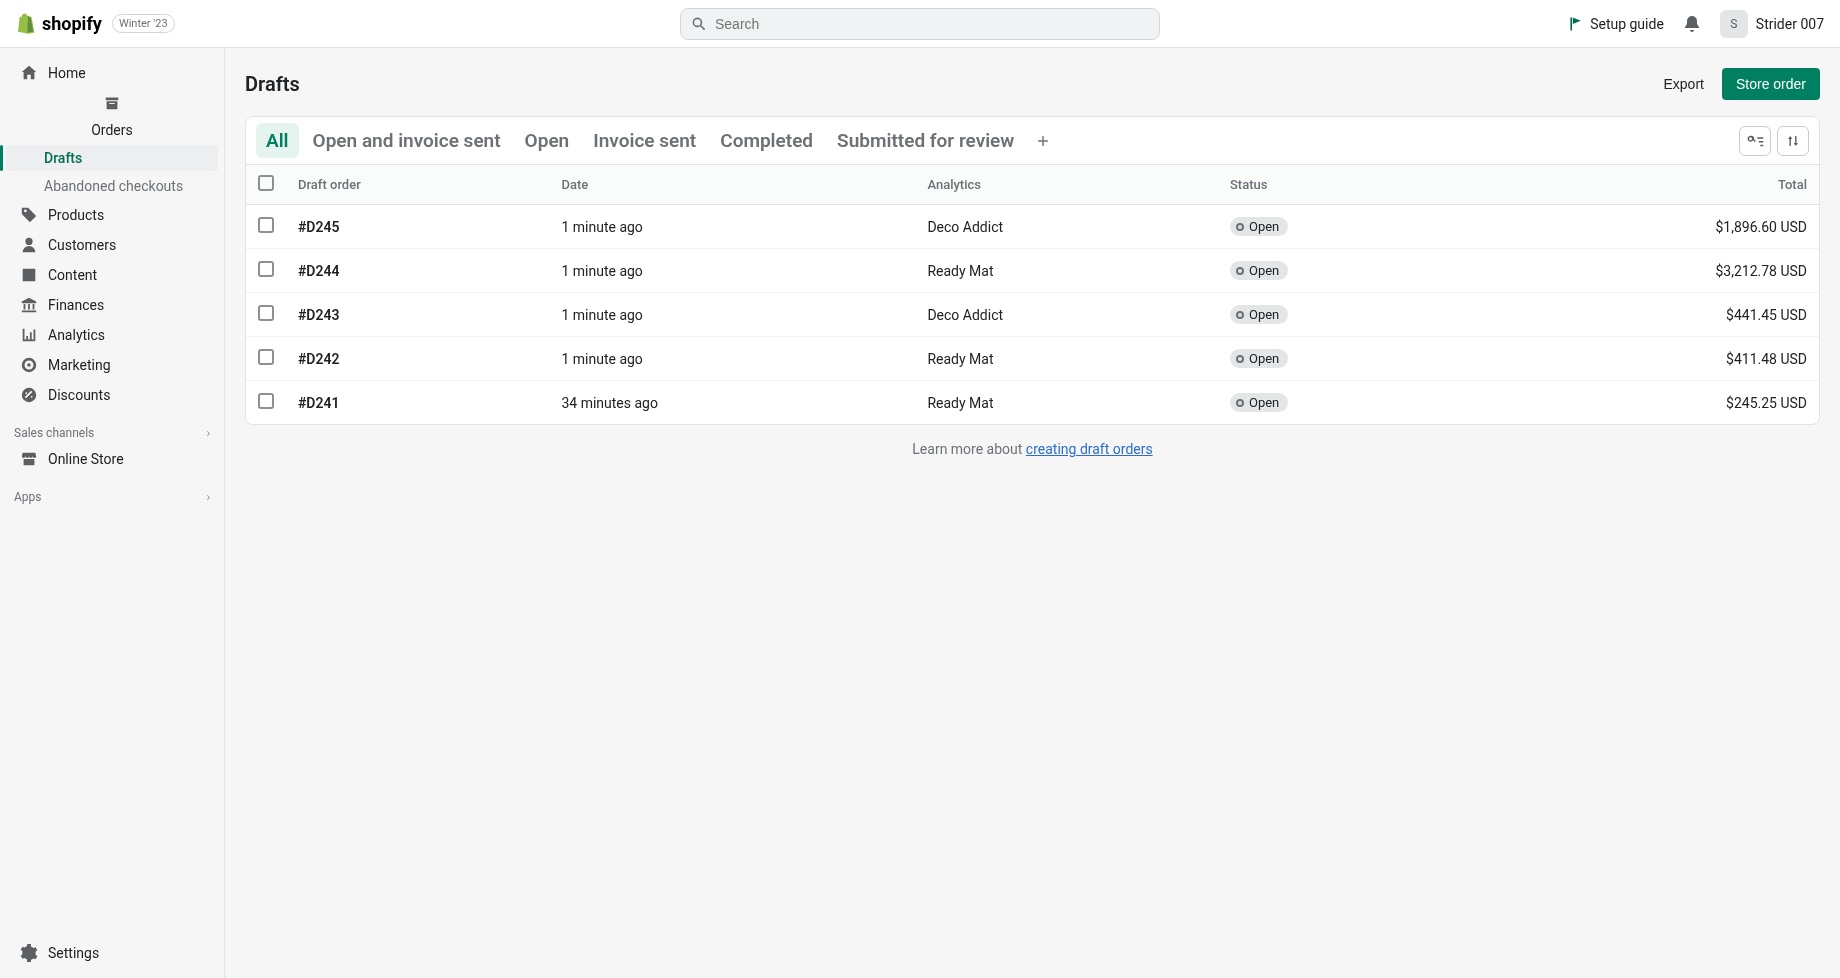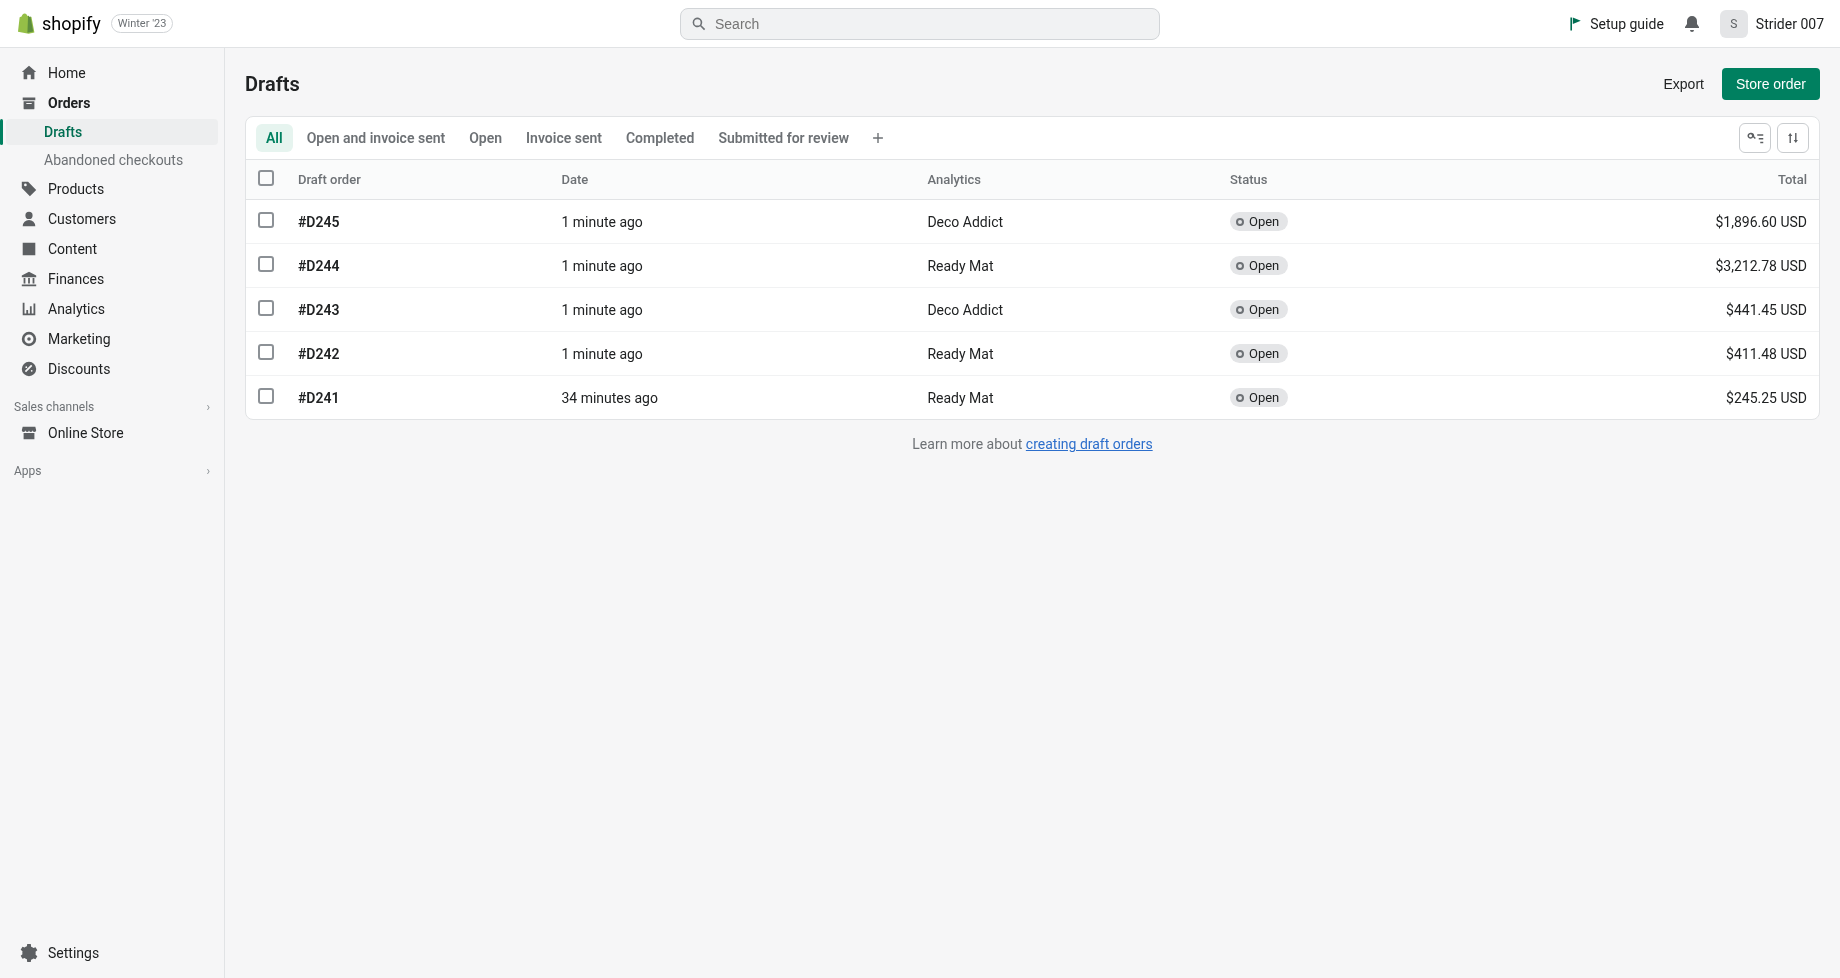--- a/index.html
+++ b/index.html
@@ -1,53 +1,53 @@
 <!DOCTYPE html>
 <html><head>
 <meta charset="utf-8">
 <style>
 * { box-sizing: border-box; margin: 0; padding: 0; }
 body { font-family: -apple-system, BlinkMacSystemFont, "Segoe UI", Roboto, sans-serif; font-size: 14px; color: #202223; background: #f6f6f7; }
 .topbar { height: 48px; background: #fff; border-bottom: 1px solid #e1e3e5; display: flex; align-items: center; padding: 0 16px; position: relative; }
 .logo-wrap { display: flex; align-items: center; gap: 6px; }
 .logo-icon { width: 20px; height: 22px; }
-.logo-text { font-weight: 400; font-size: 18px; color: #000; }
+.logo-text { font-weight: 700; font-size: 18px; color: #000; }
 .badge-winter { font-size: 11px; color: #6d7175; border: 1px solid #d2d5d8; border-radius: 10px; padding: 2px 6px; margin-left: 4px; }
 .search-wrap { position: absolute; left: 50%; transform: translateX(-50%); width: 480px; }
 .search-box { width: 100%; height: 32px; background: #f1f2f3; border: 1px solid #d2d5d8; border-radius: 8px; display: flex; align-items: center; padding: 0 10px; color: #6d7175; gap: 8px; }
 .search-box input { border: none; background: transparent; outline: none; flex: 1; font-size: 14px; color: #202223; }
 .topbar-right { margin-left: auto; display: flex; align-items: center; gap: 18px; }
 .setup-guide { display: flex; align-items: center; gap: 6px; color: #202223; cursor: pointer; }
 .flag-icon { color: #006e52; }
 .bell-icon { cursor: pointer; color: #5c5f62; }
 .user-wrap { display: flex; align-items: center; gap: 8px; cursor: pointer; }
 .avatar { width: 28px; height: 28px; border-radius: 6px; background: #e4e5e7; display: flex; align-items: center; justify-content: center; font-size: 12px; color: #5c5f62; }
 
 .layout { display: flex; height: calc(100vh - 48px); }
 .sidebar { width: 225px; background: #f6f6f7; border-right: 1px solid #e1e3e5; display: flex; flex-direction: column; padding-top: 10px; }
 .nav-item { display: flex; align-items: center; gap: 10px; padding: 5px 14px; color: #202223; cursor: pointer; font-size: 14px; border-radius: 4px; margin: 1px 6px; }
 .nav-item.sub { padding-left: 38px; color: #6d7175; }
-.nav-item.active-parent { font-weight: 700; }
+.nav-item.active-parent { font-weight: 400; flex-direction: column; }
 .nav-item.active { background: #edeeef; color: #006e52; font-weight: 500; position: relative; }
 .nav-item.active::before { content: ""; position: absolute; left: -6px; top: 0; bottom: 0; width: 3px; background: #008060; border-radius: 2px; }
 .nav-icon { width: 18px; height: 18px; display: inline-flex; align-items: center; justify-content: center; color: #5c5f62; flex-shrink: 0; }
 .nav-section { font-size: 12px; color: #6d7175; padding: 8px 14px 4px; display: flex; align-items: center; justify-content: space-between; margin-top: 8px; }
 .chev { color: #8c9196; }
 .sidebar-bottom { margin-top: auto; padding-bottom: 10px; }
 
 .main { flex: 1; overflow: auto; padding: 20px; }
 .page-header { display: flex; align-items: center; justify-content: space-between; margin-bottom: 16px; }
 .page-title { font-size: 20px; font-weight: 600; }
 .page-actions { display: flex; align-items: center; gap: 14px; }
 .btn-plain { background: transparent; border: none; font-size: 14px; color: #202223; cursor: pointer; padding: 6px 4px; }
 .btn-primary { background: #008060; color: #fff; border: none; border-radius: 4px; padding: 8px 14px; font-size: 14px; cursor: pointer; }
 
 .card { background: #fff; border: 1px solid #e1e3e5; border-radius: 8px; overflow: hidden; }
 .tabs-row { display: flex; align-items: center; padding: 6px 10px; border-bottom: 1px solid #e1e3e5; gap: 4px; }
-.tab { padding: 6px 10px; border-radius: 6px; font-size: 14px; color: #6d7175; cursor: pointer; font-weight: 600; }
+.tab { padding: 6px 10px; border-radius: 6px; font-size: 19px; color: #6d7175; cursor: pointer; font-weight: 600; }
 .tab.active { background: #e6f4ef; color: #008060; }
 .tab-add { padding: 4px 8px; color: #6d7175; cursor: pointer; }
 .tabs-right { margin-left: auto; display: flex; gap: 6px; }
 .icon-btn { width: 32px; height: 30px; border: 1px solid #c9cccf; border-radius: 6px; background: #fff; display: flex; align-items: center; justify-content: center; cursor: pointer; color: #5c5f62; }
 
 table { width: 100%; border-collapse: collapse; }
 th { text-align: left; font-weight: 500; font-size: 13px; color: #6d7175; padding: 10px 12px; background: #fafbfb; border-bottom: 1px solid #e1e3e5; }
 th:last-child { text-align: right; }
 td { padding: 12px; border-bottom: 1px solid #f1f2f3; font-size: 14px; }
 td:last-child { text-align: right; }

